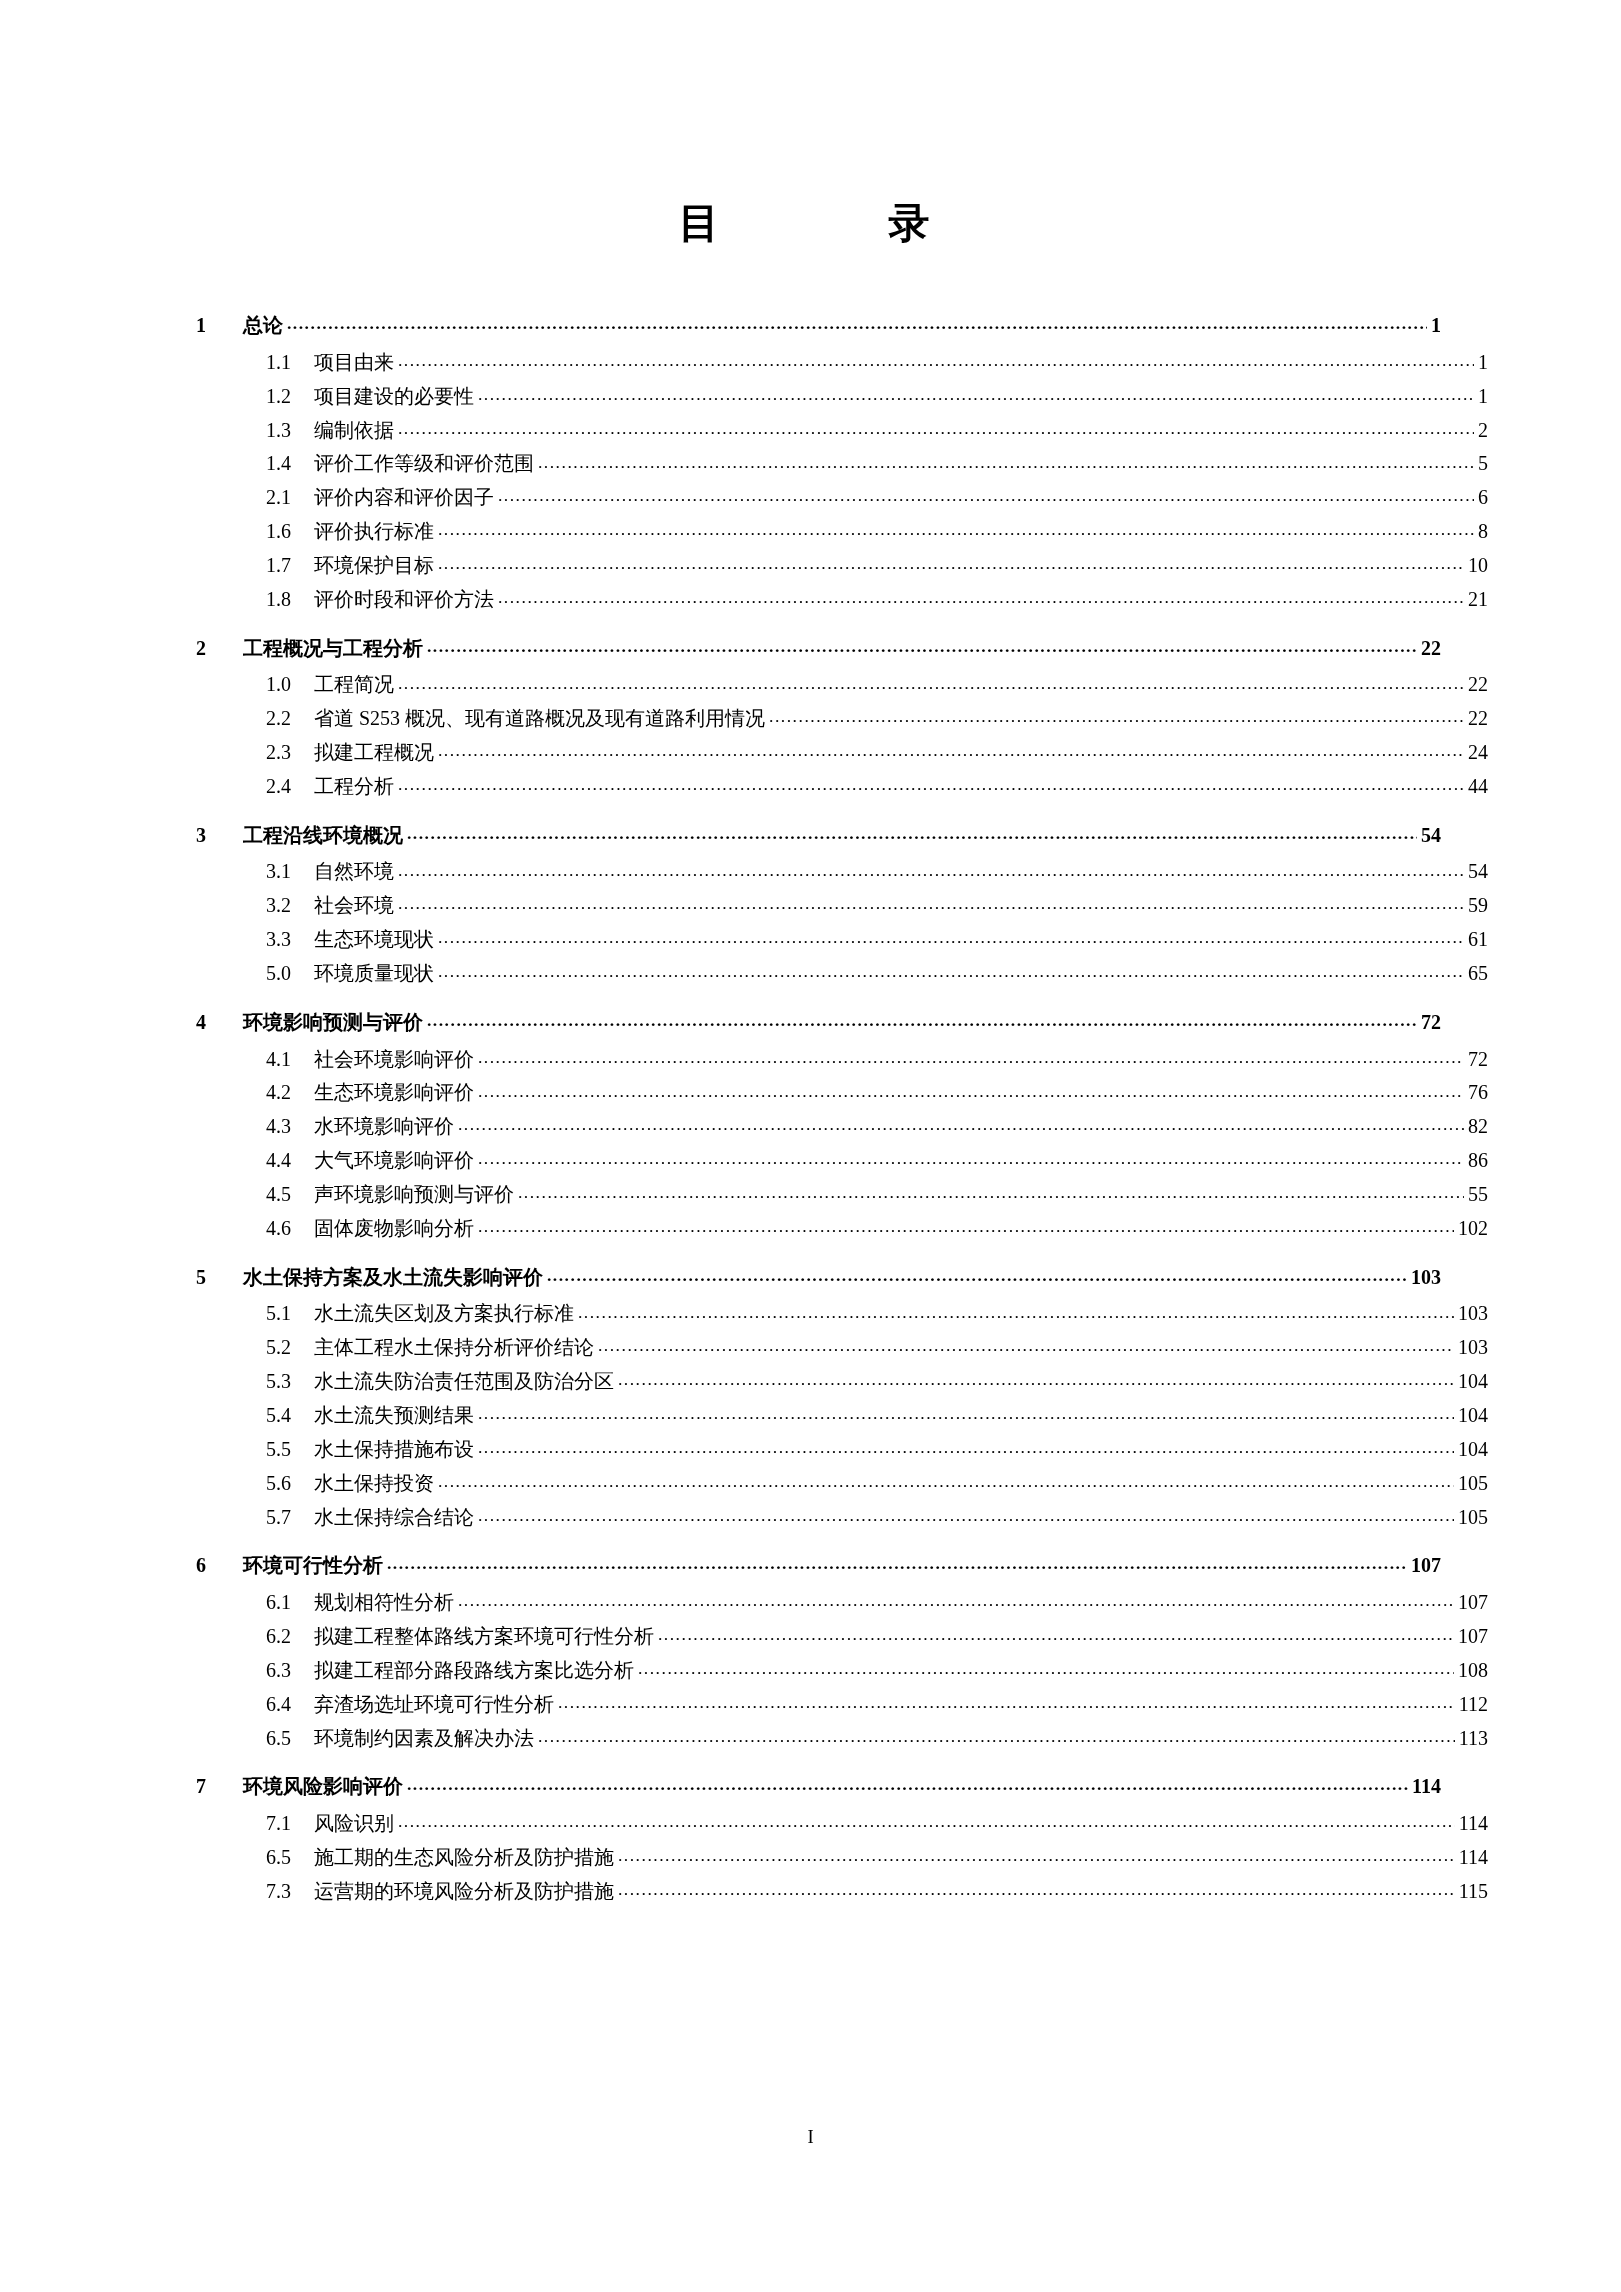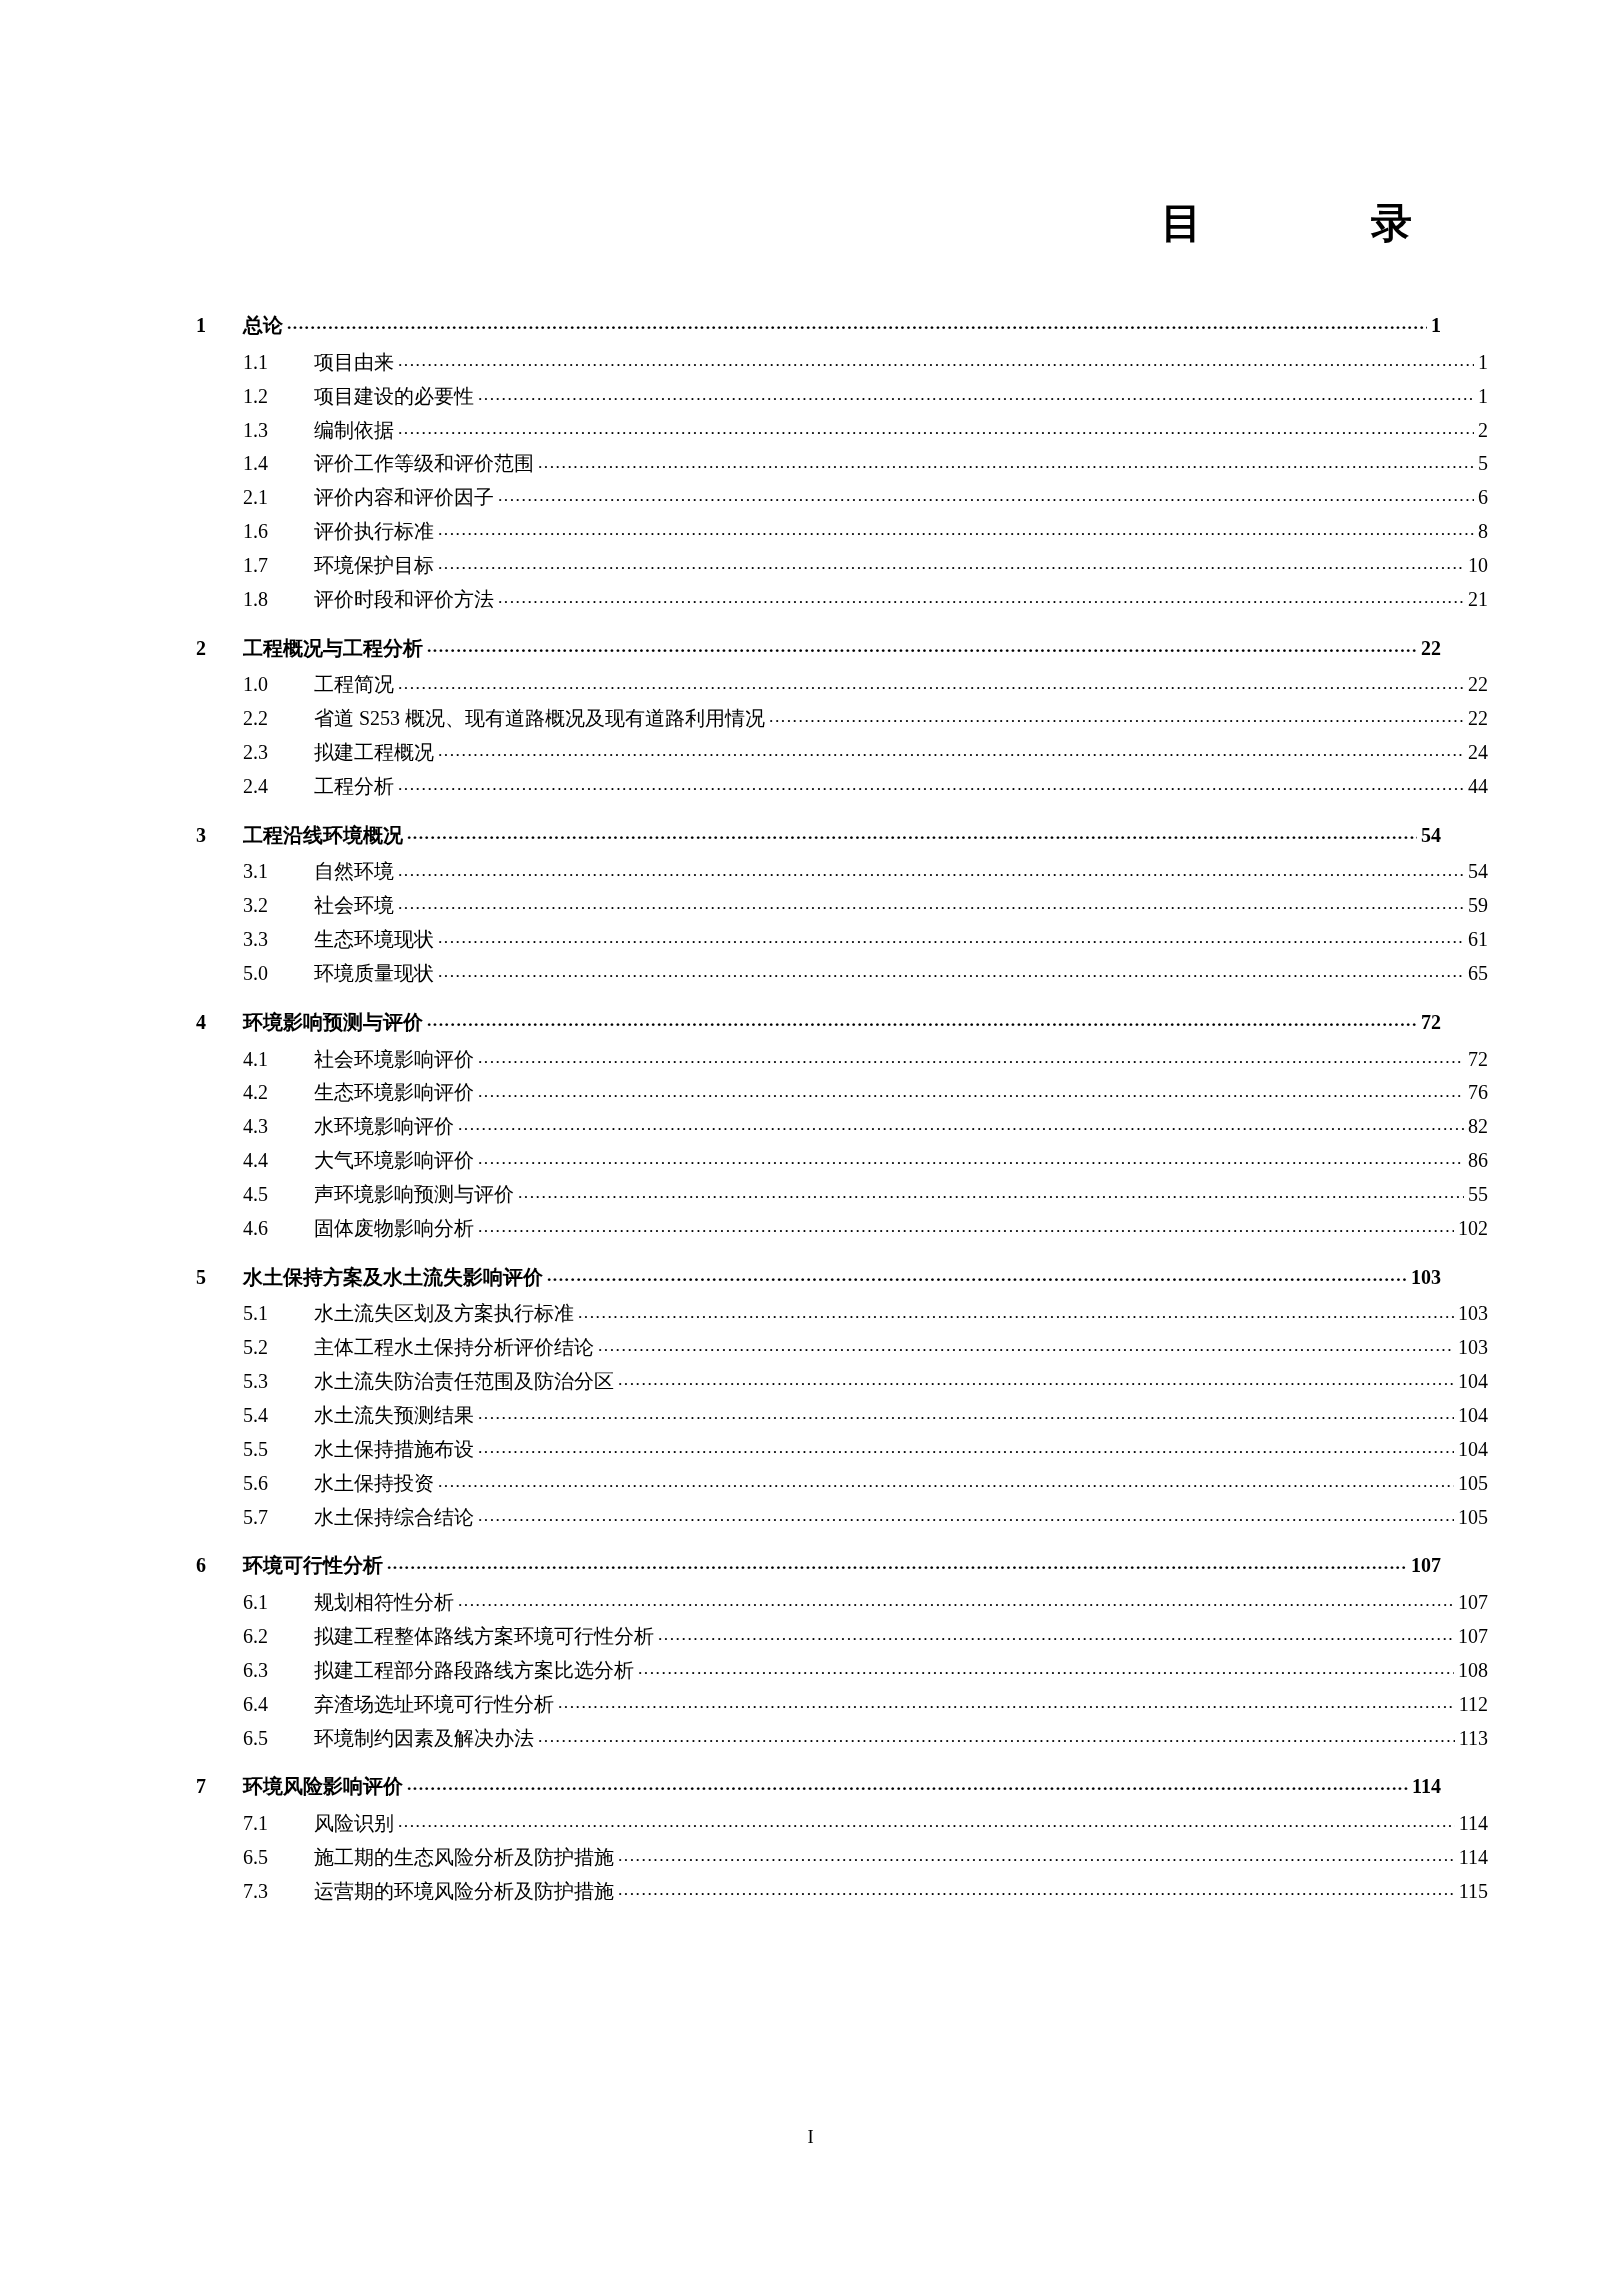--- a/index.html
+++ b/index.html
@@ -17,21 +17,21 @@
     color: #000000;
     overflow: hidden;
   }
   .content {
     position: absolute;
     left: 196px;
     top: 196px;
     width: 1245px;
   }
   .doc-title {
-    text-align: right;
+    text-align: center;
     font-size: 41px;
     font-weight: bold;
     letter-spacing: 29px;
     margin-bottom: 61px;
     font-family: "Liberation Serif", serif;
   }
   .toc {
     margin: 0;
     padding: 0;
   }
@@ -59,21 +59,21 @@
   
   .lvl2 {
     font-size: 20px;
     font-weight: normal;
     margin-top: 6.9px;
     padding-left: 47px;
   }
   .lvl2 .num {
     width: 71px;
     flex: 0 0 71px;
-    text-align: left;
+    text-align: center;
   }
   .lvl2 .label {
     padding-right: 3.9px;
   }
   .dots {
     flex: 1 1 auto;
     overflow: hidden;
     white-space: nowrap;
     min-width: 9.8px;
     position: relative;

